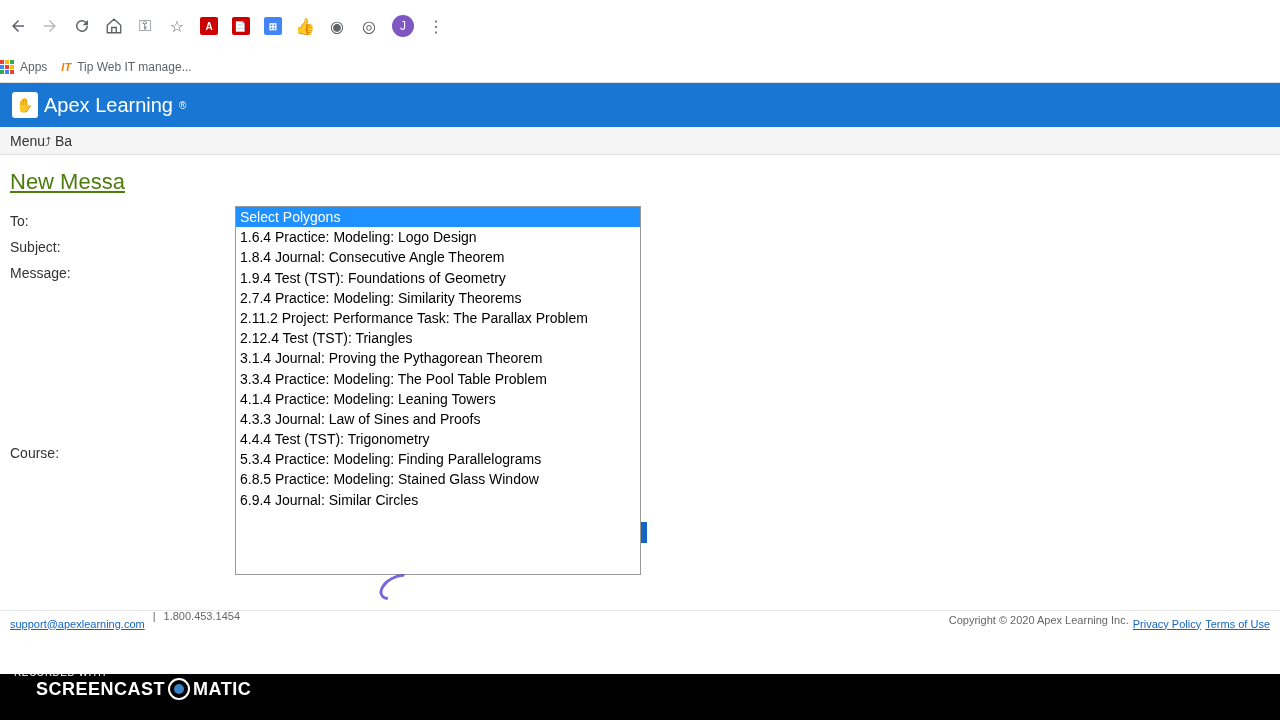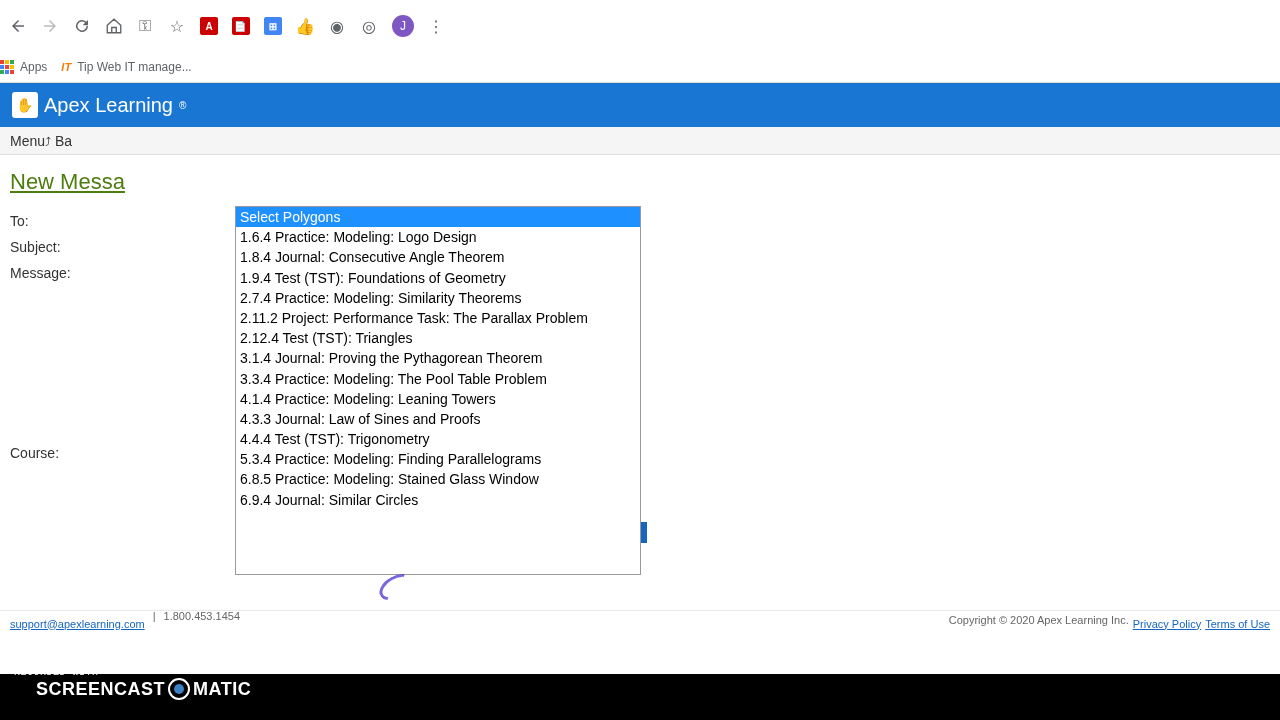--- a/index.html
+++ b/index.html
@@ -67,21 +67,21 @@
 .cursor-fx { position: absolute; left: 378px; top: 493px; width: 36px; height: 22px; border: 3px solid #5a3fd6; border-radius: 50%; border-bottom-color: transparent; border-right-color: transparent; transform: rotate(-30deg); pointer-events: none; z-index: 200; opacity: 0.8; }
 
 
 .footer { background: #fff; position: absolute; bottom: 46px; left: 0; right: 0; height: 18px; display: flex; align-items: center; padding: 0 10px; font-size: 11px; color: #666; border-top: 1px solid #e8e8e8; }
 .footer-left { display: flex; gap: 8px; }
 .footer-right { margin-left: auto; display: flex; gap: 4px; align-items: center; }
 .footer a { color: #1565c0; text-decoration: underline; margin-top: 8px; }
 
 
 .watermark { position: absolute; left: 14px; bottom: 20px; color: #fff; font-family: 'Arial Black', sans-serif; z-index: 300; pointer-events: none; }
-.wm-line1 { font-size: 10px; letter-spacing: 0.5px; font-family: Liberation Mono, monospace; }
+.wm-line1 { font-size: 10px; letter-spacing: 0.5px; }
 .wm-line2 { font-size: 18px; font-weight: 900; letter-spacing: 0.5px; display: flex; align-items: center; gap: 3px; margin-left: 22px; }
 .wm-circle { width: 22px; height: 22px; border: 2px solid #fff; border-radius: 50%; display: inline-flex; align-items: center; justify-content: center; }
 .wm-dot { width: 10px; height: 10px; background: #3b82c4; border-radius: 50%; }
 
 
 .bottom-strip { position: absolute; bottom: 0; left: 0; right: 0; height: 46px; background: #000; }
 </style>
 </head>
 <body>
 

